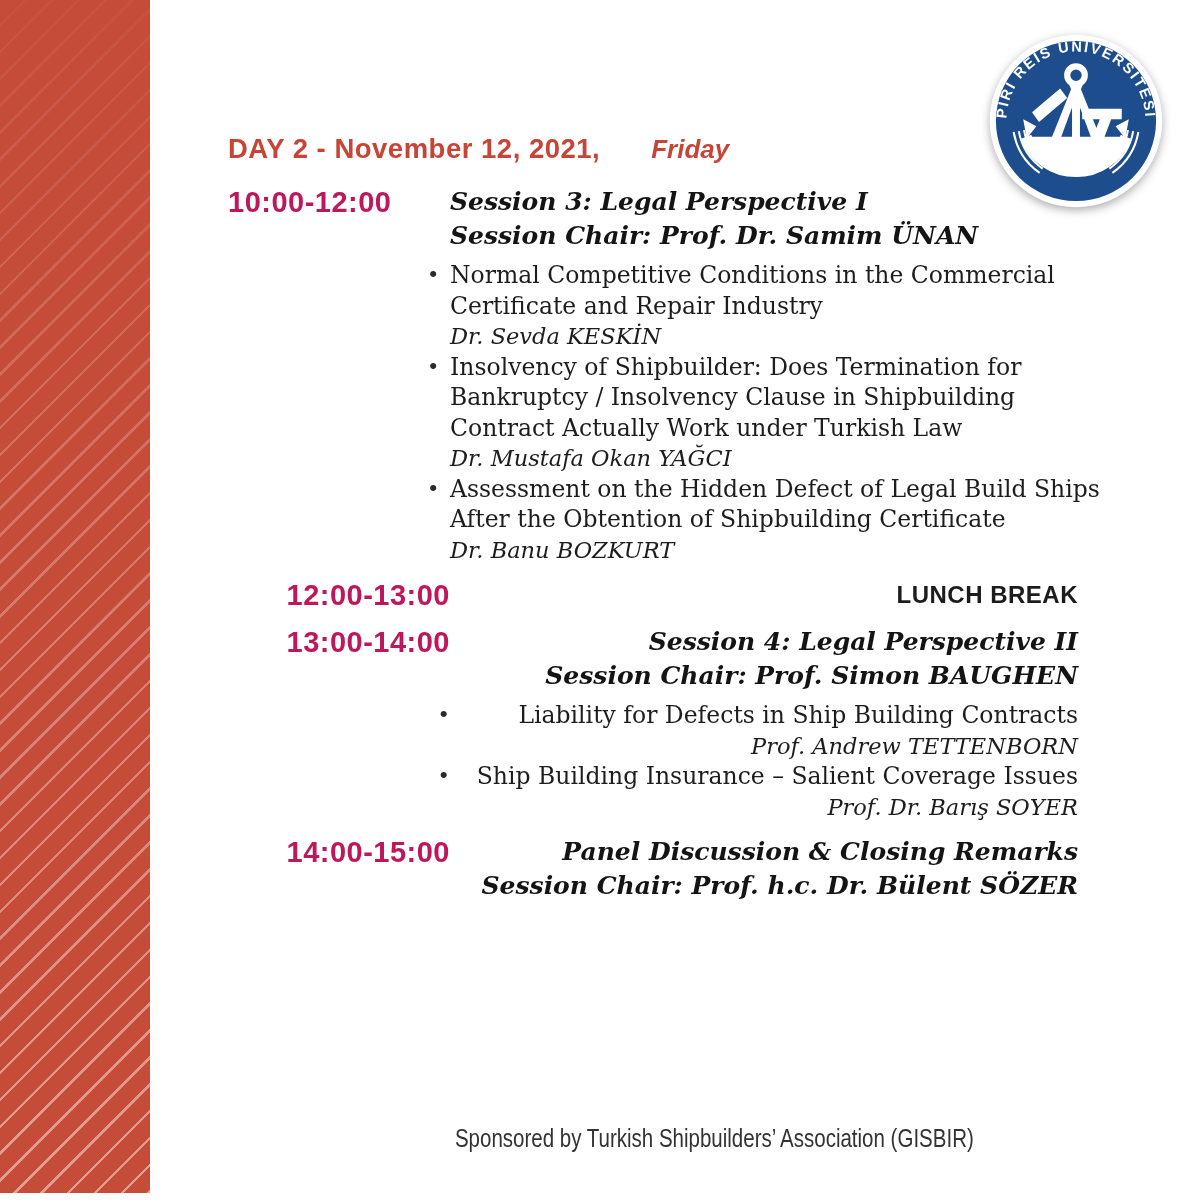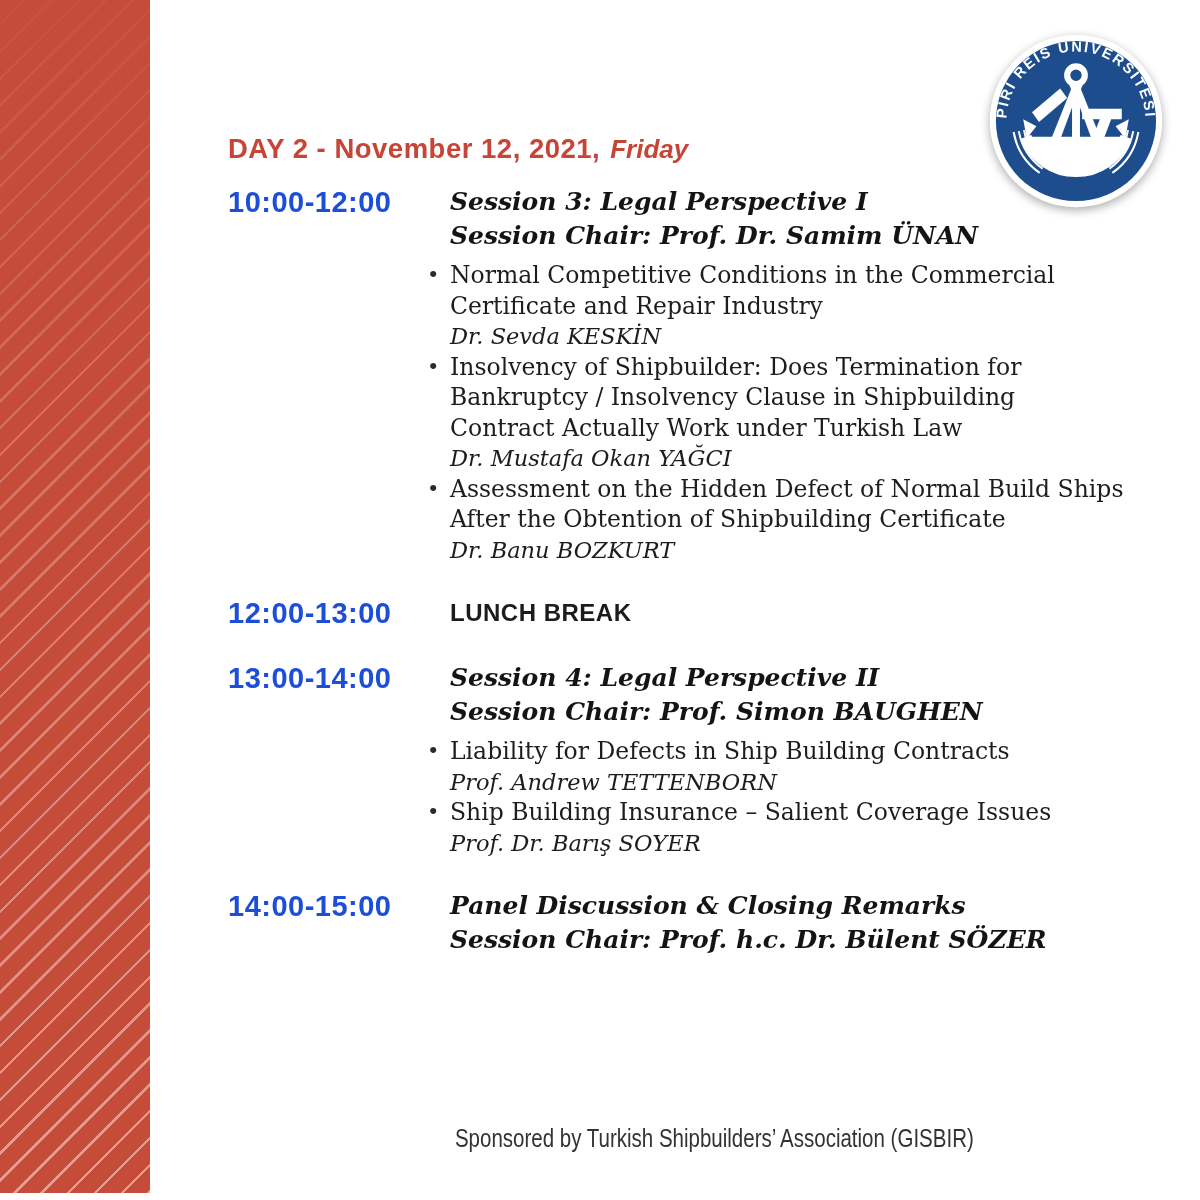--- a/index.html
+++ b/index.html
@@ -32,26 +32,26 @@
         font-weight:bold;font-size:15px;letter-spacing:3.5px;}
   .logo .white{fill:#ffffff;}
   .logo .deco{fill:none;stroke:#ffffff;stroke-width:2.3px;}
 
   
   .content{position:absolute;left:228px;top:133px;width:850px;}
 
   .page-header{display:flex;align-items:center;gap:10px;color:var(--header-red);
         margin-bottom:20px;white-space:nowrap;}
   .date-part{font-family:"Liberation Sans",sans-serif;font-weight:bold;font-size:27.5px;letter-spacing:0.5px;}
-  .weekday-part{font-family:"Liberation Sans",sans-serif;font-style:italic;font-weight:bold;font-size:26px;}
+  .weekday-part{font-family:"Liberation Sans",sans-serif;font-style:italic;font-weight:bold;font-size:26px;margin-left:41px;}
 
   .schedule-row{display:flex;align-items:flex-start;}
-  .schedule-row + .schedule-row{margin-top:31px;}
+  .schedule-row + .schedule-row{margin-top:13px;text-align:right;}
   .time-cell{width:222px;flex:0 0 222px;font-family:"Liberation Sans",sans-serif;
-        font-weight:bold;font-size:29px;letter-spacing:0.5px;line-height:34px;color:#1d4ed8;white-space:nowrap;}
+        font-weight:bold;font-size:29px;letter-spacing:0.5px;line-height:34px;color:#be185d;white-space:nowrap;}
   .body-cell{flex:1 1 auto;min-width:0;}
 
   .session-title,.session-chair{font-family:"DejaVu Serif",serif;font-weight:bold;font-style:italic;
         font-size:25px;line-height:34px;color:#141414;white-space:nowrap;}
   .break-title{font-family:"Liberation Sans",sans-serif;font-weight:bold;font-size:24px;
         line-height:34px;letter-spacing:0.5px;color:#1c1c1c;}
 
   .talk-list{margin-top:7px;}
   .talk-item{display:flex;margin-left:-23px;}
   .bullet{flex:0 0 23px;width:23px;font-size:21px;line-height:30.5px;color:#2a2a2a;}
@@ -133,21 +133,21 @@
                 <div class="talk-text">
                   <div class="talk-line">Insolvency of Shipbuilder: Does Termination for</div>
                   <div class="talk-line">Bankruptcy / Insolvency Clause in Shipbuilding</div>
                   <div class="talk-line">Contract Actually Work under Turkish Law</div>
                   <div class="talk-speaker">Dr. Mustafa Okan YAĞCI</div>
                 </div>
               </div>
               <div class="talk-item">
                 <span class="bullet">•</span>
                 <div class="talk-text">
-                  <div class="talk-line">Assessment on the Hidden Defect of Normal Build Ships</div>
+                  <div class="talk-line">Assessment on the Hidden Defect of Legal Build Ships</div>
                   <div class="talk-line">After the Obtention of Shipbuilding Certificate</div>
                   <div class="talk-speaker">Dr. Banu BOZKURT</div>
                 </div>
               </div>
             </div>
           </div>
         </div>
         <div class="schedule-row">
           <div class="time-cell">12:00-13:00</div>
           <div class="body-cell">

